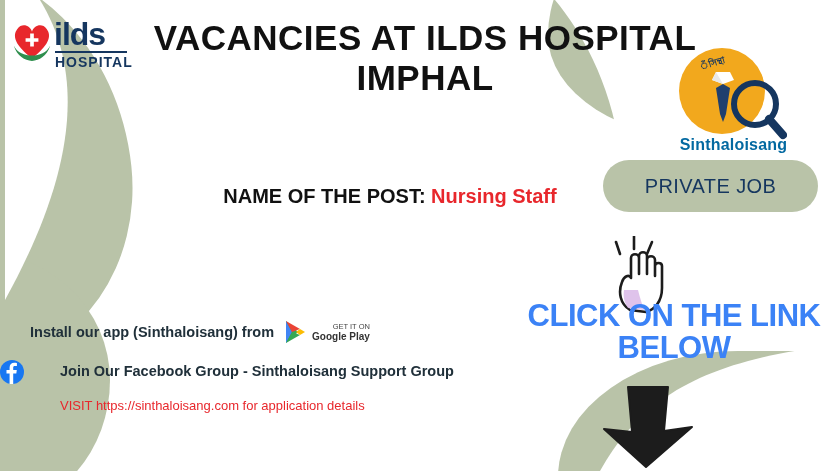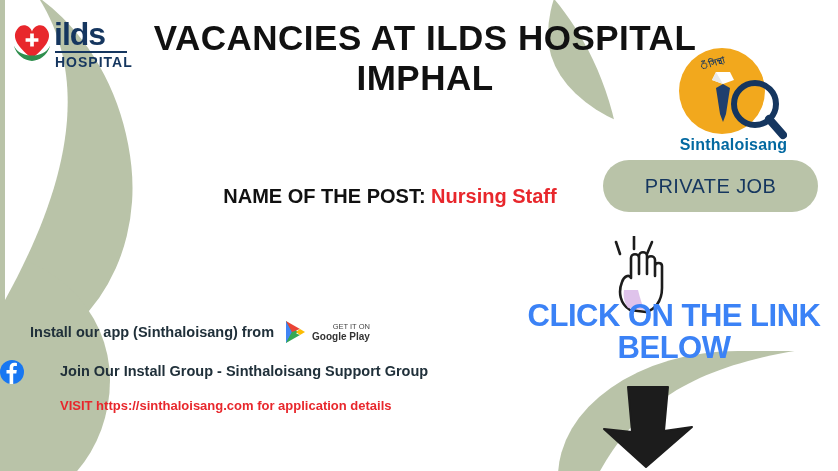--- a/index.html
+++ b/index.html
@@ -112,21 +112,21 @@
 
   
   .arrow{position:absolute;right:128px;bottom:2px;width:120px;height:84px;}
 
   
   .info{position:absolute;left:30px;top:320px;width:520px;}
   .info .row{
     font-size:14.5px;font-weight:bold;color:#20303a;
     margin-bottom:19px;display:flex;align-items:center;text-align:right;
   }
-  .info .row.small{font-size:13px;font-weight:bold;color:#e8272c;margin-bottom:0;}
+  .info .row.small{font-size:13px;font-weight:normal;color:#e8272c;margin-bottom:0;}
   .gplay{
     display:inline-flex;align-items:center;margin-left:10px;
   }
   .gplay-label{
     margin-left:6px;display:flex;flex-direction:column;line-height:10px;
   }
   .gplay-label .t1{font-size:7.5px;color:#444;font-weight:normal;}
   .gplay-label .t2{font-size:10px;color:#333;font-weight:bold;}
   .fb{
     position:absolute;left:0;top:76px;width:24px;height:24px;
@@ -230,19 +230,19 @@
         </span>
       </span>
     </div>
 
 
     <div class="row row-fb" style="position:relative;">
       <svg class="fb" viewBox="0 0 24 24" style="left:-30px;top:-3px;">
         <circle cx="12" cy="12" r="12" fill="#1877f2"></circle>
         <path d="M13.2 24 V13.5 h3.1 l0.5-3.6 h-3.6 V7.8 c0-1 0.3-1.7 1.8-1.7 h1.9 V2.9 C16.6 2.8 15.5 2.7 14.2 2.7 c-2.7 0-4.6 1.7-4.6 4.7 v2.5 H6.5 v3.6 h3.1 V24 Z" fill="#ffffff"></path>
       </svg>
-      <span>Join Our Install Group - Sinthaloisang Support Group</span>
+      <span>Join Our Facebook Group - Sinthaloisang Support Group</span>
     </div>
 
     <div class="row small row-visit">VISIT https://sinthaloisang.com for application details</div>
   </div>
 
 </div>
 
 </body></html>

